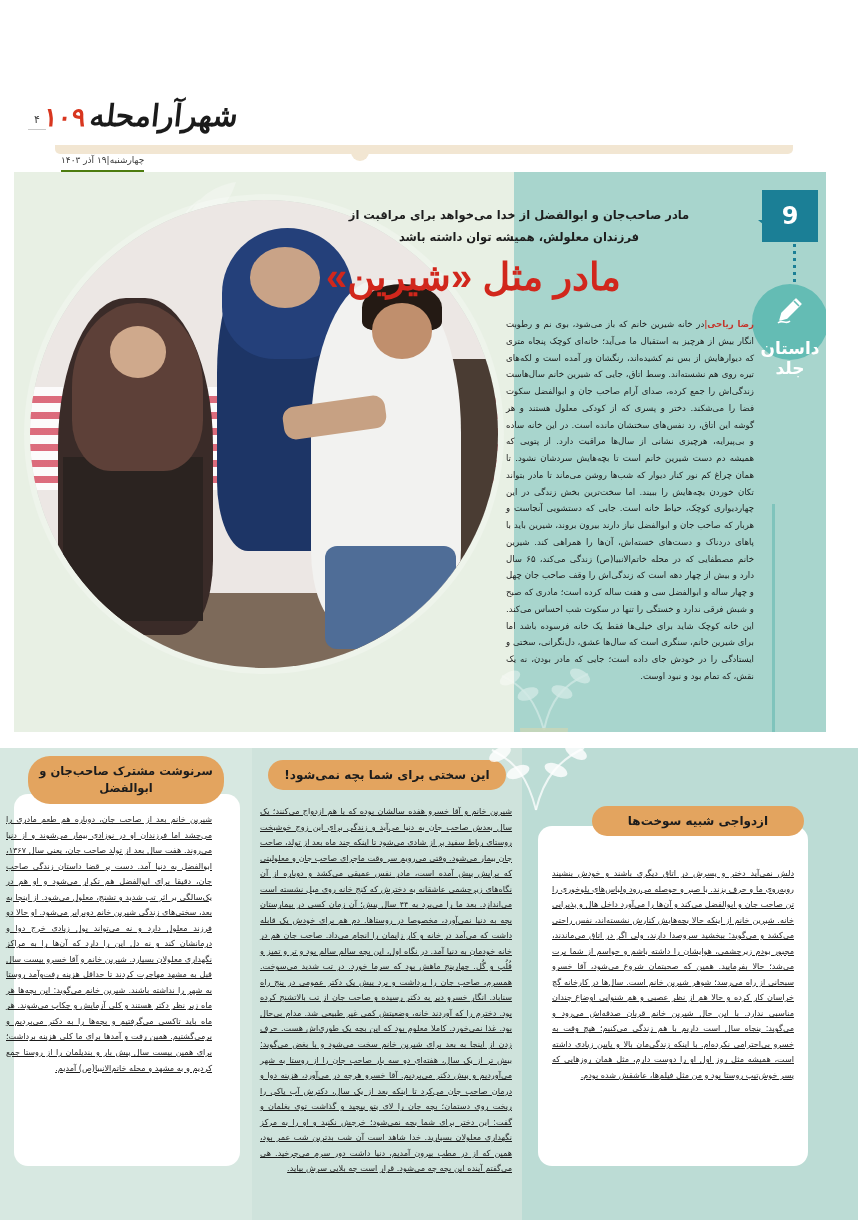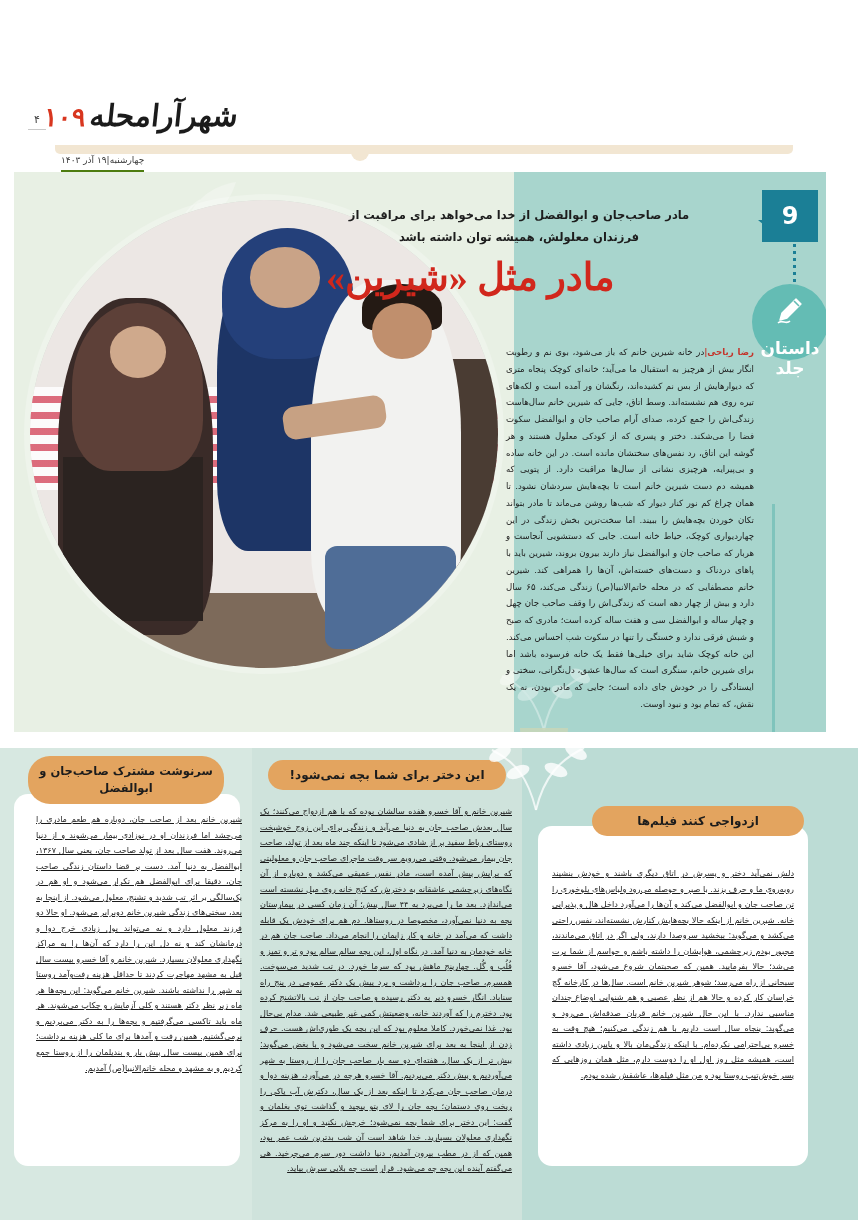--- a/index.html
+++ b/index.html
@@ -92,21 +92,21 @@
     position:absolute;right:122px;top:32px;width:370px;
     direction:rtl;text-align:center;
     font-size:11.5px;line-height:1.95;color:#1d1d1d;font-weight:bold;
     font-family:"DejaVu Sans","Liberation Sans",sans-serif;
   }
   .headline{
     position:absolute;right:118px;top:82px;width:382px;
     direction:rtl;text-align:left;
     font-size:38px;line-height:1.25;color:#d1271c;font-weight:bold;
     letter-spacing:-.5px;
-    font-family:Liberation Serif, serif;
+    font-family:Liberation Sans, sans-serif;
   }
 
   
   .badge-num{
     position:absolute;right:8px;top:18px;width:56px;height:52px;
     background:#1b7f96;color:#ffffff;
     display:flex;align-items:center;justify-content:center;
     font-size:24px;font-weight:bold;direction:rtl;
   }
   .badge-num:after{
@@ -128,21 +128,20 @@
   .badge-label{
     position:absolute;right:-4px;top:166px;width:80px;
     text-align:center;direction:rtl;color:#ffffff;
     font-size:17px;font-weight:bold;
   }
   .lead-text{
     position:absolute;left:506px;top:316px;width:248px;
     direction:rtl;text-align:justify;
     font-size:8.6px;line-height:1.95;color:#1a1a1a;
     font-family:"DejaVu Sans","Liberation Sans",sans-serif;
-    margin-top:28px;
   }
   .lead-text .byline{color:#c4342a;font-weight:bold;}
 
   
   .hero-divider{
     position:absolute;left:758px;top:332px;width:3px;height:396px;
     background:#7fc4bc;
   }
 
   
@@ -167,21 +166,21 @@
   .card{
     position:absolute;background:#ffffff;border-radius:14px;
   }
   .card-left{left:14px;top:46px;width:226px;height:372px;}
   .card-right{left:538px;top:78px;width:270px;height:340px;}
 
   .coltext{
     position:absolute;direction:rtl;text-align:justify;
     font-size:8.1px;line-height:1.92;color:#1b1b1b;text-decoration:underline;
   }
-  .col-left{left:36px;top:64px;width:206px;}
+  .col-left{left:6px;top:64px;width:206px;}
   .col-mid{left:260px;top:56px;width:252px;}
   .col-right{left:552px;top:96px;width:242px;margin-top:22px;}
 </style>
 </head>
 <body>
 
 <div class="page">
 
   <div class="masthead">
     <div class="mast-logo">
@@ -256,22 +255,22 @@
 
   <div class="bottom">
     <div class="bot-left-bg"></div>
     <div class="bot-mid-bg"></div>
     <div class="bot-right-bg"></div>
 
     <div class="card card-left"></div>
     <div class="card card-right"></div>
 
     <div class="pill pill-left">سرنوشت مشترک صاحب‌جان و ابوالفضل</div>
-    <div class="pill pill-mid">این دختر برای شما بچه نمی‌شود!</div>
-    <div class="pill pill-right">ازدواجی کنند فیلم‌ها</div>
+    <div class="pill pill-mid">این سختی برای شما بچه نمی‌شود!</div>
+    <div class="pill pill-right">ازدواجی شبیه سوخت‌ها</div>
 
     <div class="coltext col-left">شیرین خانم بعد از صاحب جان، دوباره هم طعم مادری را می‌چشد اما فرزندان او در نوزادی بیمار می‌شوند و از دنیا می‌روند. هفت سال بعد از تولد صاحب جان، یعنی سال ۱۳۶۷، ابوالفضل به دنیا آمد. دست بر قضا داستان زندگی صاحب جان، دقیقا برای ابوالفضل هم تکرار می‌شود و او هم در یک‌سالگی بر اثر تب شدید و تشنج، معلول می‌شود. از اینجا به بعد، سختی‌های زندگی شیرین خانم دوبرابر می‌شود. او حالا دو فرزند معلول دارد و نه می‌تواند پول زیادی خرج دوا و درمانشان کند و نه دل این را دارد که آن‌ها را به مراکز نگهداری معلولان بسپارد. شیرین خانم و آقا خسرو بیست سال قبل به مشهد مهاجرت کردند تا حداقل هزینه رفت‌وآمد روستا به شهر را نداشته باشند. شیرین خانم می‌گوید: این بچه‌ها هر ماه زیر نظر دکتر هستند و کلی آزمایش و چکاپ می‌شوند. هر ماه باید تاکسی می‌گرفتیم و بچه‌ها را به دکتر می‌بردیم و برمی‌گشتیم. همین رفت و آمدها برای ما کلی هزینه برداشت؛ برای همین بیست سال پیش بار و بندیلمان را از روستا جمع کردیم و به مشهد و محله خاتم‌الانبیا(ص) آمدیم.</div>
     <div class="coltext col-mid">شیرین خانم و آقا خسرو هفده سالشان بوده که با هم ازدواج می‌کنند؛ یک سال بعدش صاحب جان به دنیا می‌آید و زندگی برای این زوج خوشبخت روستای رباط سفید پر از شادی می‌شود تا اینکه چند ماه بعد از تولد، صاحب جان بیمار می‌شود. وقتی می‌رویم سر وقت ماجرای صاحب جان و معلولیتی که برایش پیش آمده است، مادر نفس عمیقی می‌کشد و دوباره از آن نگاه‌های زیرچشمی عاشقانه به دخترش که کنج خانه روی مبل نشسته است می‌اندازد. بعد ما را می‌برد به ۴۴ سال پیش؛ آن زمان کسی در بیمارستان بچه به دنیا نمی‌آورد، مخصوصا در روستاها. دم هم برای خودش یک قابله داشت که می‌آمد در خانه و کار زایمان را انجام می‌داد. صاحب جان هم در خانه خودمان به دنیا آمد. در نگاه اول، این بچه سالم سالم بود و تر و تمیز و قُلُپ و گُل. چهارپنج ماهش بود که سرما خورد. در تب شدید می‌سوخت. همسرم، صاحب جان را برداشت و برد پیش یک دکتر عمومی در پنج راه سناباد. انگار خسرو دیر به دکتر رسیده و صاحب جان از تب بالاتشنج کرده بود. دخترم را که آوردند خانه، وضعیتش کمی غیر طبیعی شد. مدام بی‌حال بود. غذا نمی‌خورد. کاملا معلوم بود که این بچه یک طوری‌اش هست. حرف زدن از اینجا به بعد برای شیرین خانم سخت می‌شود و با بغض می‌گوید: بیش تر از یک سال، هفته‌ای دو سه بار صاحب جان را از روستا به شهر می‌آوردیم و پیش دکتر می‌بردیم. آقا خسرو هرچه در می‌آورد، هزینه دوا و درمان صاحب جان می‌کرد تا اینکه بعد از یک سال، دکترش آب پاکی را ریخت روی دستمان؛ بچه جان را لای پتو پیچید و گذاشت توی بغلمان و گفت: این دختر برای شما بچه نمی‌شود؛ خرجش نکنید و او را به مرکز نگهداری معلولان بسپارید. خدا شاهد است آن شب بدترین شب عمر بود، همین که از در مطب بیرون آمدیم، دنیا داشت دور سرم می‌چرخید. هی می‌گفتم آینده این بچه چه می‌شود. قرار است چه بلایی سرش بیاید.</div>
     <div class="coltext col-right">دلش نمی‌آید دختر و پسرش در اتاق دیگری باشند و خودش بنشیند روبه‌روی ما و حرف بزند. با صبر و حوصله می‌رود ولباس‌های پلوخوری را تن صاحب جان و ابوالفضل می‌کند و آن‌ها را می‌آورد داخل هال و پذیرایی خانه. شیرین خانم از اینکه حالا بچه‌هایش کنارش نشسته‌اند، نفس راحتی می‌کشد و می‌گوید: ببخشید سروصدا دارند، ولی اگر در اتاق می‌ماندند، مجبور بودم زیرچشمی، هوایشان را داشته باشم و حواسم از شما پرت می‌شد؛ حالا بفرمایید. همین که صحبتمان شروع می‌شود، آقا خسرو سبحانی از راه می‌رسد؛ شوهر شیرین خانم است. سال‌ها در کارخانه گچ خراسان کار کرده و حالا هم از نظر عصبی و هم شنوایی اوضاع چندان مناسبی ندارد. با این حال شیرین خانم قربان صدقه‌اش می‌رود و می‌گوید: پنجاه سال است داریم با هم زندگی می‌کنیم؛ هیچ وقت به خسرو بی‌احترامی نکرده‌ام. با اینکه زندگی‌مان بالا و پایین زیادی داشته است، همیشه مثل روز اول او را دوست دارم، مثل همان روزهایی که پسر خوش‌تیپ روستا بود و من مثل فیلم‌ها، عاشقش شده بودم.</div>
 
     <svg style="position:absolute;left:470px;top:-42px;width:130px;height:110px;" viewBox="0 0 130 110">
       <path d="M66 104 C58 72 46 56 22 44" stroke="#ffffff" stroke-width="2" fill="none" opacity=".75"></path>
       <path d="M66 104 C74 70 90 54 114 42" stroke="#ffffff" stroke-width="2" fill="none" opacity=".75"></path>
       <ellipse cx="30" cy="48" rx="12" ry="6" fill="#ffffff" opacity=".8" transform="rotate(-30 30 48)"></ellipse>
       <ellipse cx="48" cy="66" rx="12" ry="6" fill="#ffffff" opacity=".8" transform="rotate(-22 48 66)"></ellipse>

